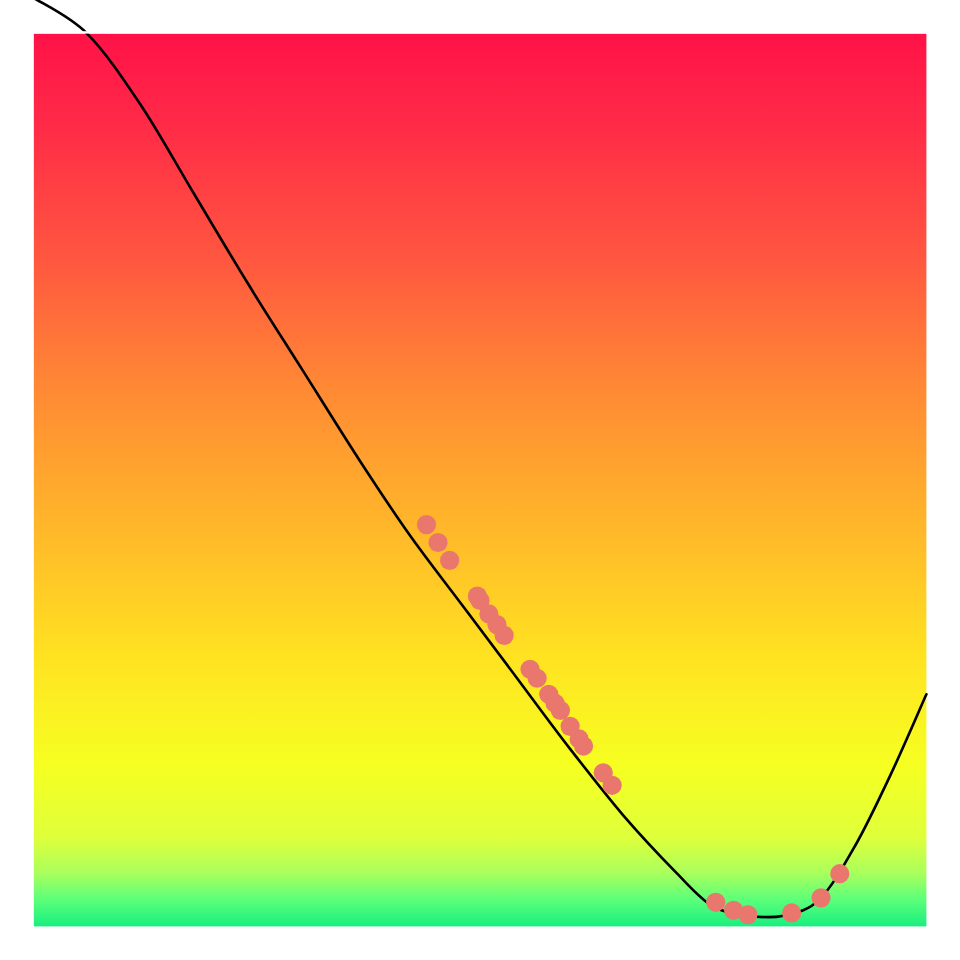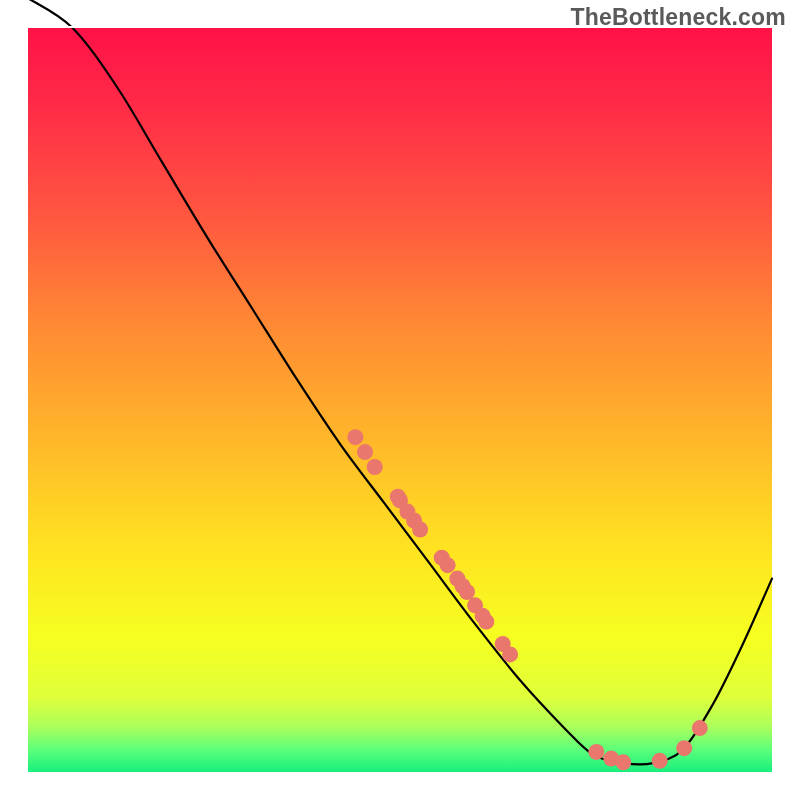--- a/index.html
+++ b/index.html
@@ -82,21 +82,20 @@
     height: 746px;
     border: 2px solid #ffffff;
     box-sizing: content-box;
     pointer-events: none;
   }
 </style>
 </head>
 <body>
 
 <div class="stage">
-  <div class="watermark">TheBottleneck.com</div>
 
   <div class="plot">
     <div class="gradient-bg"></div>
 
     <svg class="overlay" viewBox="0 0 744 744" preserveAspectRatio="none">
       <path id="curve-path" class="curve" d="M 0.0 -29.8 C 7.4 -24.8, 29.8 -14.9, 44.6 0.0 C 59.5 14.9, 74.4 37.2, 89.3 59.5 C 104.2 81.8, 119.0 109.1, 133.9 133.9 C 148.8 158.7, 163.7 184.1, 178.6 208.3 C 193.4 232.5, 208.3 255.4, 223.2 279.0 C 238.1 302.6, 253.0 326.7, 267.8 349.7 C 282.7 372.6, 297.6 395.6, 312.5 416.6 C 327.4 437.7, 342.2 456.3, 357.1 476.2 C 372.0 496.0, 386.9 515.8, 401.8 535.7 C 416.6 555.5, 431.5 576.0, 446.4 595.2 C 461.3 614.4, 476.2 633.6, 491.0 651.0 C 505.9 668.4, 523.3 686.7, 535.7 699.4 C 548.1 712.0, 555.5 720.9, 565.4 726.9 C 575.4 732.8, 585.3 733.7, 595.2 735.1 C 605.1 736.4, 615.0 737.3, 625.0 735.1 C 634.9 732.8, 644.8 731.4, 654.7 721.7 C 664.6 712.0, 674.6 694.4, 684.5 677.0 C 694.4 659.7, 704.3 638.6, 714.2 617.5 C 724.2 596.4, 739.0 561.7, 744.0 550.6"></path>
       <g id="points-group">
           <circle class="dot" cx="327.4" cy="409.2" r="8"></circle>
           <circle class="dot" cx="337.0" cy="424.1" r="8"></circle>
           <circle class="dot" cx="346.7" cy="439.0" r="8"></circle>

